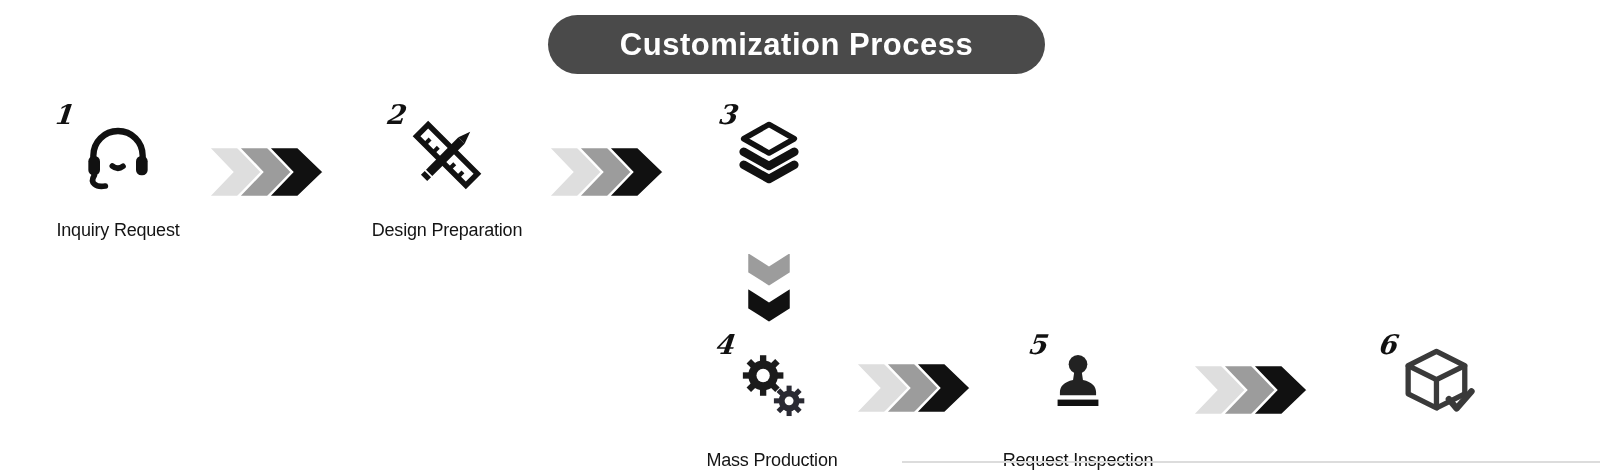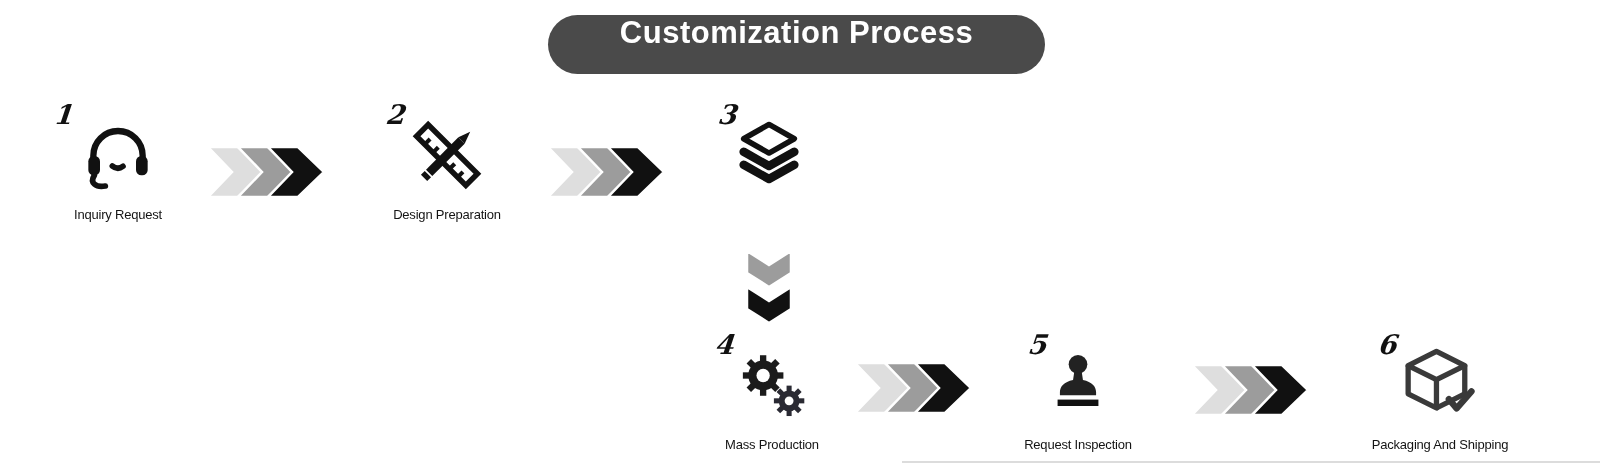--- a/index.html
+++ b/index.html
@@ -16,21 +16,21 @@
   
   .title-pill {
     position: absolute;
     left: 548px;
     top: 15px;
     width: 497px;
     height: 59px;
     background: #4a4a4a;
     border-radius: 32px;
     display: flex;
-    align-items: flex-start;
+    align-items: center;
     justify-content: center;
   }
   .title-pill .title-text {
     color: #ffffff;
     font-size: 31px;
     font-weight: 700;
     letter-spacing: 0.5px;
     white-space: nowrap;
   }
 
@@ -53,22 +53,22 @@
     transform: skewX(-8deg);
   }
   .step .icon {
     margin-top: 16px;
     height: 82px;
     display: flex;
     align-items: center;
     justify-content: center;
   }
   .step .label {
-    margin-top: 11px;
-    font-size: 13px;
+    margin-top: 24px;
+    font-size: 18px;
     letter-spacing: -0.2px;
     white-space: nowrap;
     color: #141414;
   }
 
   .arrow { position: absolute; }
 
   .bottom-divider {
     position: absolute;
     left: 902px;
@@ -223,18 +223,17 @@
     <div class="icon">
       <svg width="92" height="80" viewBox="0 0 26 22">
         <g fill="none" stroke="#3a3a3a" stroke-width="1.5" stroke-linejoin="round">
           <polygon points="12,1.5 20,5.5 12,9.5 4,5.5"></polygon>
           <path d="M4,5.5 v8 l8,4 v-8"></path>
           <path d="M20,5.5 v8 l-8,4"></path>
         </g>
         <path d="M15.5,15 l2.2,2.6 4.2,-4.8" fill="none" stroke="#3a3a3a" stroke-width="1.8" stroke-linecap="round" stroke-linejoin="round"></path>
       </svg>
     </div>
-    <div class="label">Packaging And Shipping</div>
   </div>
 
   <div class="bottom-divider"></div>
 
 </div>
 
 </body></html>

